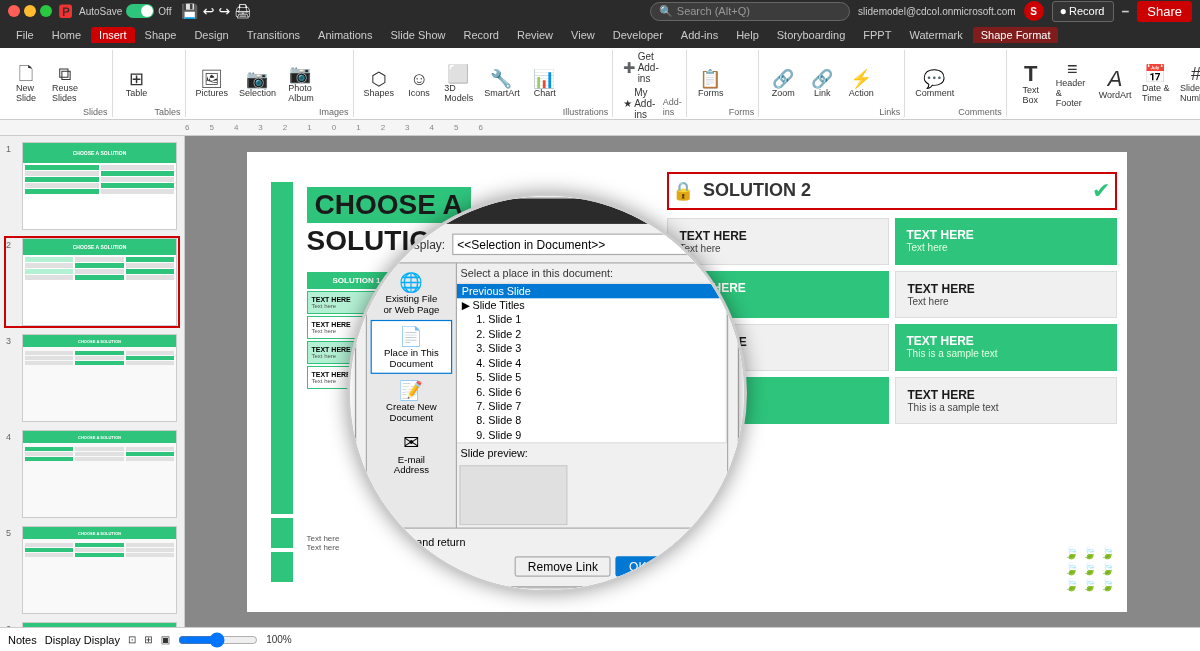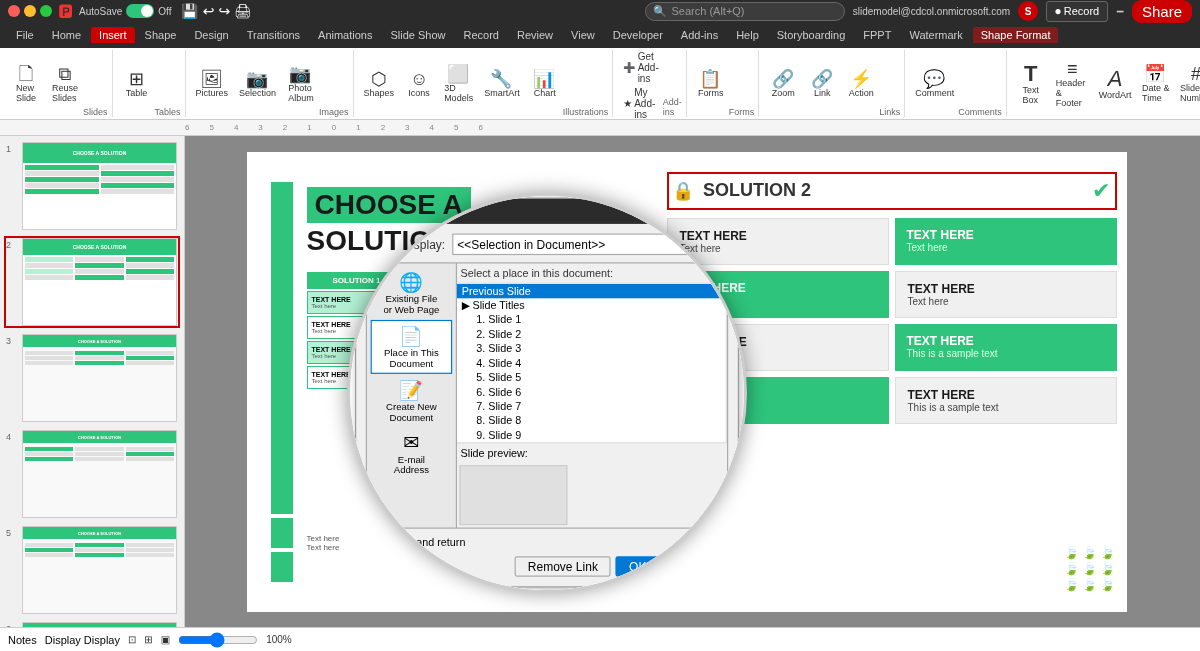--- a/index.html
+++ b/index.html
@@ -57,21 +57,21 @@
 
     .scrollbar { width: 12px; background: #f0f0f0; border-left: 1px solid #ccc; }
 
     
     .search-box { background: #3c3c3c; border: 1px solid #666; border-radius: 10px; padding: 2px 8px; color: #ccc; font-size: 11px; width: 200px; display: flex; align-items: center; gap: 4px; }
 
     .autosave-area { display: flex; align-items: center; gap: 4px; color: #ccc; font-size: 10px; }
     .toggle { width: 28px; height: 14px; background: #2ec47c; border-radius: 7px; position: relative; }
     .toggle-dot { width: 12px; height: 12px; background: #fff; border-radius: 50%; position: absolute; right: 1px; top: 1px; }
 
-    .share-btn { background: #c00; color: #fff; border: none; padding: 3px 10px; border-radius: 9px; font-size: 15px; cursor: pointer; }
+    .share-btn { background: #c00; color: #fff; border: none; padding: 3px 10px; border-radius: 3px; font-size: 13px; cursor: pointer; }
 
     .record-btn { background: #333; color: #fff; border: 1px solid #666; padding: 3px 8px; border-radius: 3px; font-size: 11px; cursor: pointer; display: flex; align-items: center; gap: 3px; }
 
     .user-avatar { width: 20px; height: 20px; border-radius: 50%; background: #c00; color: #fff; display: flex; align-items: center; justify-content: center; font-size: 10px; font-weight: bold; }
   </style>
 </head>
 <body>
 
 <div class="title-bar">
   <div class="title-bar-left">

